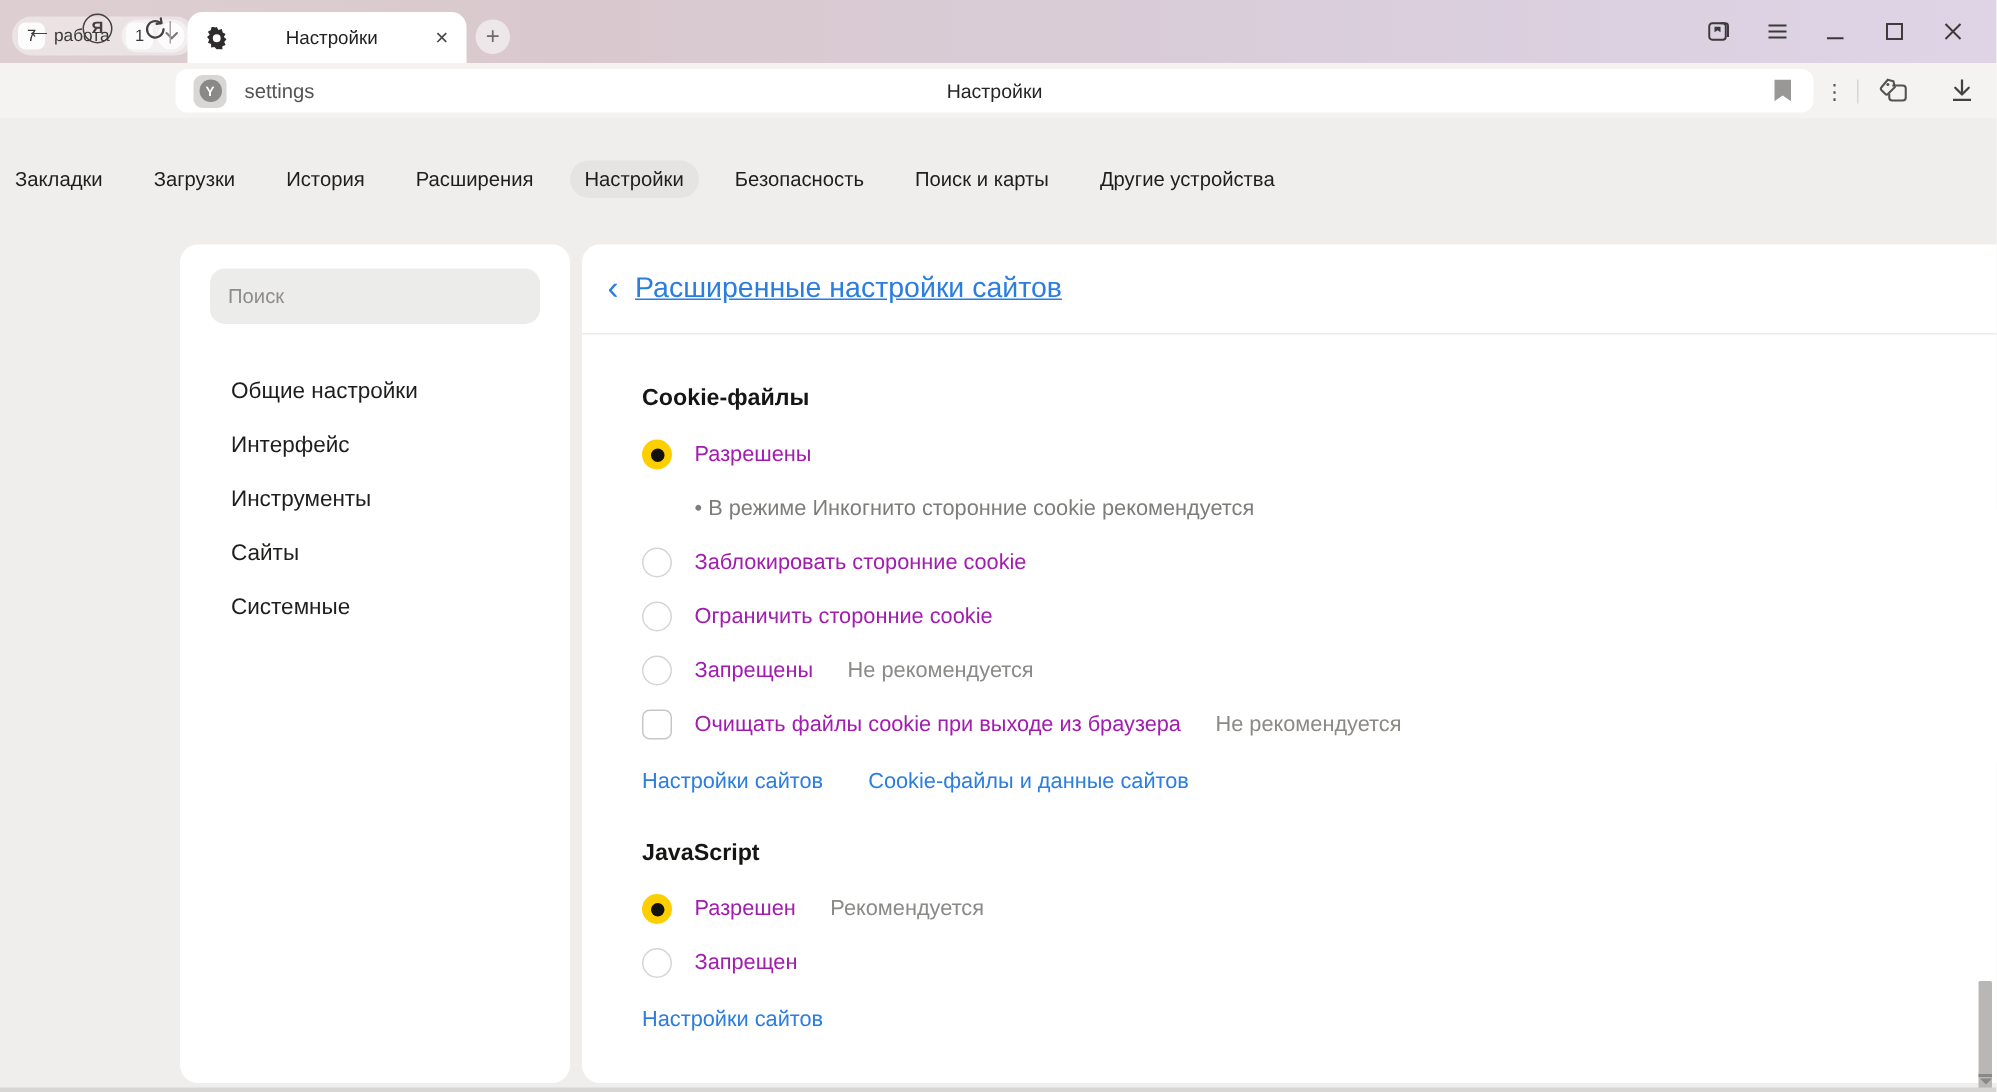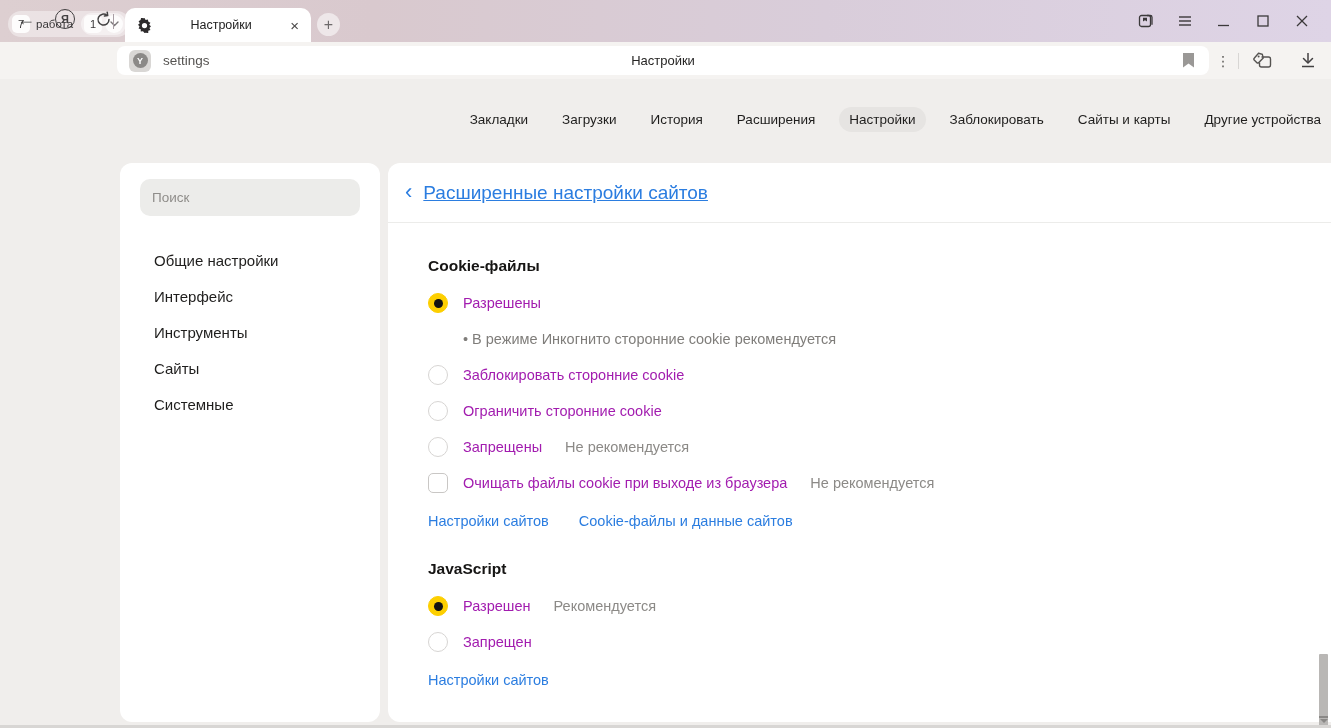--- a/index.html
+++ b/index.html
@@ -46,21 +46,21 @@
   .addr-url { font-size:13.5px; color:#555351; }
   .addr-title { position:absolute; left:0; right:0; text-align:center; font-size:13px; color:#262524; }
   .addr-flag { position:absolute; right:14px; top:7px; }
   .addr-right { position:absolute; top:42px; right:0; height:37px; display:flex; align-items:center; }
   .dots { font-size:14px; color:#5a5856; letter-spacing:0; width:30px; text-align:center; }
   .tool-sep { width:1px; height:16px; background:#d8d6d4; }
   .ext-btn, .dl-btn { width:46px; display:flex; align-items:center; justify-content:center; }
 
   
   .content { position:absolute; top:79px; left:0; width:1331px; height:649px; background:#f0eeec; }
-  .nav-row { position:absolute; top:28px; left:0; right:0; display:flex; justify-content:flex-end;
+  .nav-row { position:absolute; top:28px; left:0; right:0; display:flex; justify-content:flex-start;
     align-items:center; gap:14px; }
   .nav-item { font-size:13.5px; color:#1f1e1d; padding:5px 10px; border-radius:14px; white-space:nowrap; }
   .nav-item.active { background:#e6e4e2; }
   .cards { position:absolute; top:84px; left:120px; width:1248px; bottom:6px; display:flex; gap:8px; }
   .card { background:#fff; border-radius:12px; }
   .sidebar { width:260px; padding:16px 20px; }
   .search-input { width:100%; height:37px; background:#ececea; border:none; border-radius:10px;
     padding:0 12px; font-size:13.5px; font-family:"Liberation Sans",sans-serif; color:#333; outline:none; }
   .search-input::placeholder { color:#8f8d8a; }
   .side-list { margin-top:26px; }
@@ -199,22 +199,22 @@
   </span>
 </div>
 
 <div class="content">
   <div class="nav-row">
       <span class="nav-item">Закладки</span>
       <span class="nav-item">Загрузки</span>
       <span class="nav-item">История</span>
       <span class="nav-item">Расширения</span>
       <span class="nav-item active">Настройки</span>
-      <span class="nav-item">Заблокировать</span>
-      <span class="nav-item">Сайты и карты</span>
+      <span class="nav-item">Безопасность</span>
+      <span class="nav-item">Поиск и карты</span>
       <span class="nav-item">Другие устройства</span>
     </div>
 
   <div class="cards">
     <div class="card sidebar">
       <input class="search-input" type="text" placeholder="Поиск" style="">
       <div class="side-list">
           <div class="side-item">Общие настройки</div>
           <div class="side-item">Интерфейс</div>
           <div class="side-item">Инструменты</div>

